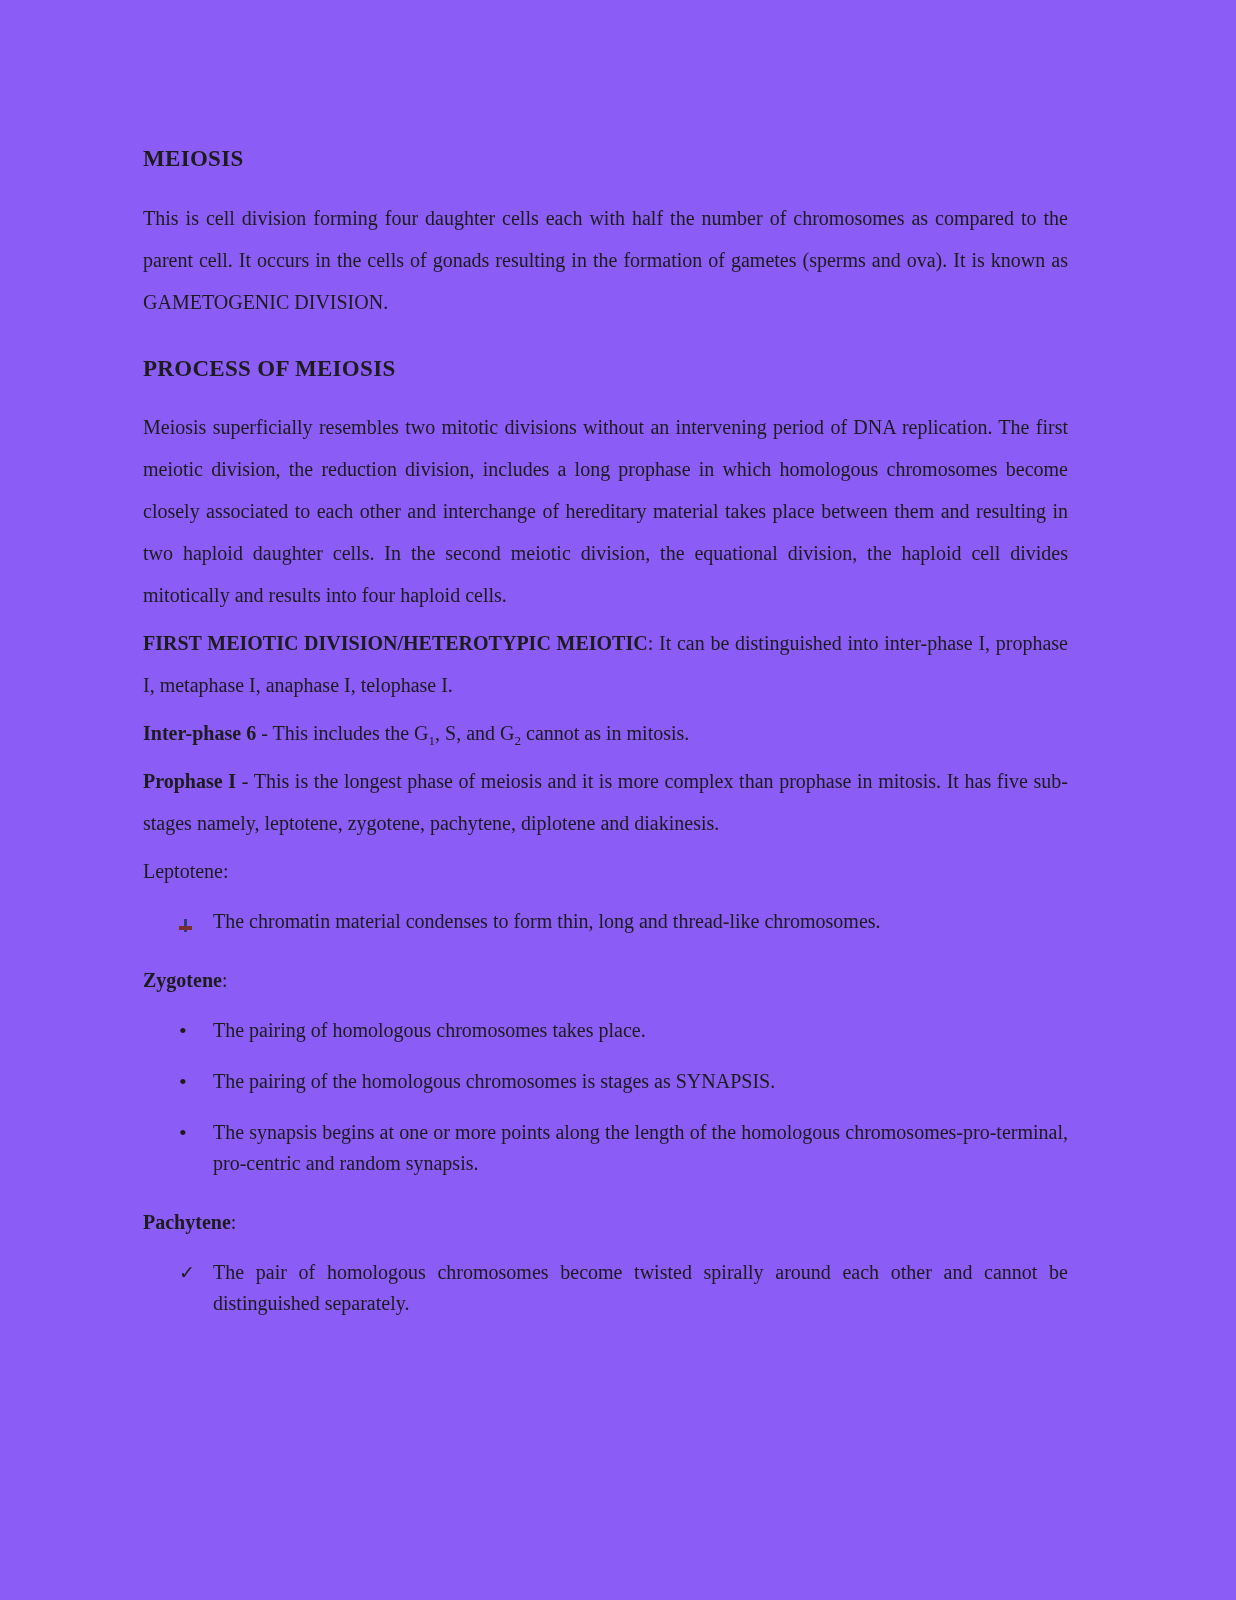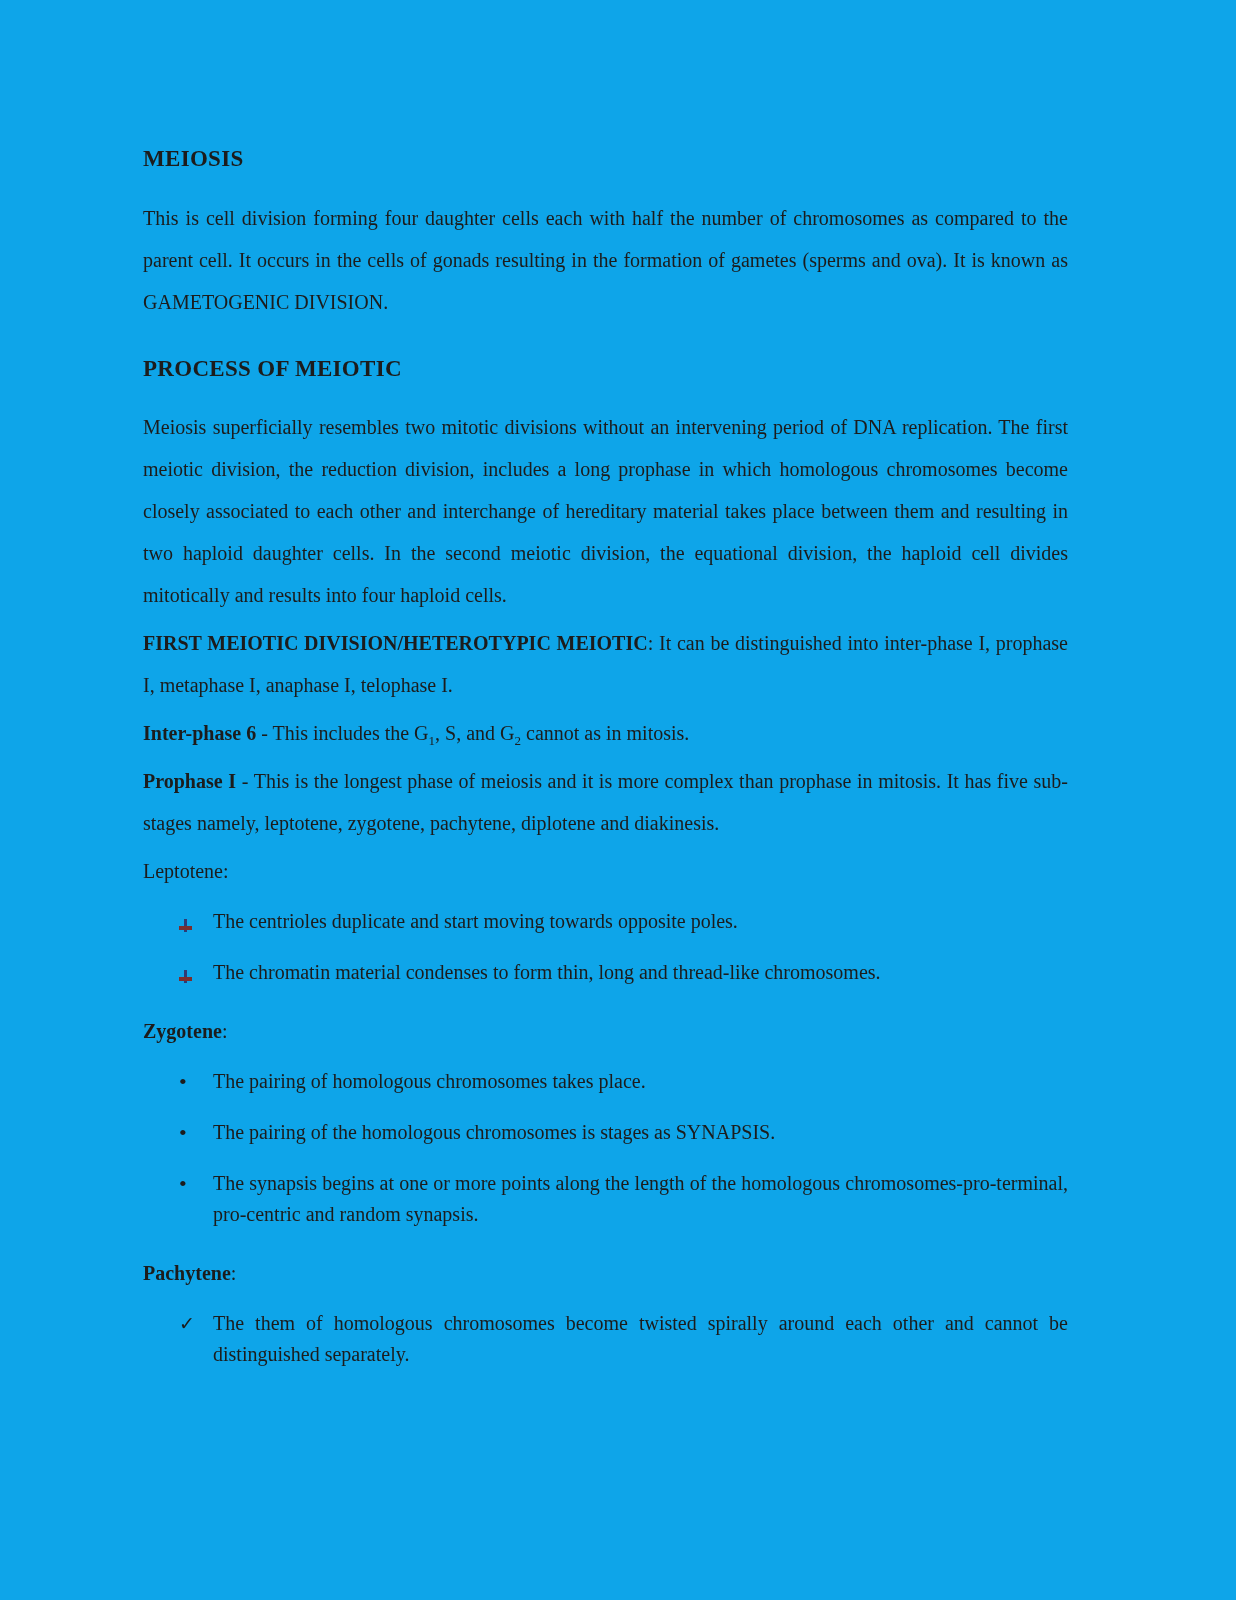--- a/index.html
+++ b/index.html
@@ -4,21 +4,21 @@
 <style>
   html, body {
     margin: 0;
     padding: 0;
     background: #ffffff;
   }
   .page {
     width: 1236px;
     height: 1600px;
     margin: 0 auto;
-    background: #0ea5e9;
+    background: #8b5cf6;
     box-sizing: border-box;
     padding: 145px 168px 40px 143px;
     font-family: "Liberation Serif", serif;
     color: #1c1c1c;
     overflow: hidden;
   }
   .doc-heading {
     font-size: 23px;
     font-weight: bold;
     letter-spacing: 0.3px;
@@ -101,31 +101,27 @@
     background: var(--flag-red, #7B2E2E);
   }
 </style>
 </head>
 <body>
 
 <div class="page">
   <div id="doc">
       <h1 class="doc-heading">MEIOSIS</h1>
       <p class="doc-paragraph"><span>This is cell division forming four daughter cells each with half the number of chromosomes as compared to the parent cell. It occurs in the cells of gonads resulting in the formation of gametes (sperms and ova). It is known as GAMETOGENIC DIVISION.</span></p>
-      <h1 class="doc-heading">PROCESS OF MEIOTIC</h1>
+      <h1 class="doc-heading">PROCESS OF MEIOSIS</h1>
       <p class="doc-paragraph"><span>Meiosis superficially resembles two mitotic divisions without an intervening period of DNA replication. The first meiotic division, the reduction division, includes a long prophase in which homologous chromosomes become closely associated to each other and interchange of hereditary material takes place between them and resulting in two haploid daughter cells. In the second meiotic division, the equational division, the haploid cell divides mitotically  and results into four haploid cells.</span></p>
       <p class="doc-paragraph"><span class="bold">FIRST MEIOTIC DIVISION/HETEROTYPIC MEIOTIC</span><span>: It can be distinguished into inter-phase I, prophase I, metaphase I, anaphase I, telophase I.</span></p>
       <p class="doc-paragraph"><span class="bold">Inter-phase 6</span><span> - This includes the G</span><sub>1</sub><span>, S, and G</span><sub>2</sub><span> cannot as in mitosis.</span></p>
       <p class="doc-paragraph"><span class="bold">Prophase I</span><span> - This is the longest phase of meiosis and it is more complex than prophase in mitosis. It has five sub-stages namely, leptotene, zygotene, pachytene, diplotene and diakinesis.</span></p>
       <p class="doc-paragraph"><span>Leptotene:</span></p>
       <ul class="doc-list bullet-flag">
-        <li class="doc-list-item">
-          <span class="marker"><span class="flag-glyph"><span class="flag-v"></span><span class="flag-h"></span></span></span>
-          <span class="item-text"><span>The centrioles duplicate and start moving towards opposite poles.</span></span>
-        </li>
         <li class="doc-list-item">
           <span class="marker"><span class="flag-glyph"><span class="flag-v"></span><span class="flag-h"></span></span></span>
           <span class="item-text"><span>The chromatin material condenses to form thin, long and thread-like chromosomes.</span></span>
         </li>
       </ul>
       <p class="doc-paragraph"><span class="bold">Zygotene</span><span>:</span></p>
       <ul class="doc-list bullet-dot">
         <li class="doc-list-item">
           <span class="marker">•</span>
           <span class="item-text"><span>The pairing of homologous chromosomes takes place.</span></span>
@@ -136,17 +132,17 @@
         </li>
         <li class="doc-list-item">
           <span class="marker">•</span>
           <span class="item-text"><span>The synapsis begins at one or more points along the length of the homologous chromosomes-pro-terminal, pro-centric and random synapsis.</span></span>
         </li>
       </ul>
       <p class="doc-paragraph"><span class="bold">Pachytene</span><span>:</span></p>
       <ul class="doc-list bullet-check">
         <li class="doc-list-item">
           <span class="marker">✓</span>
-          <span class="item-text"><span>The them of homologous chromosomes become twisted spirally around each other and cannot be distinguished separately.</span></span>
+          <span class="item-text"><span>The pair of homologous chromosomes become twisted spirally around each other and cannot be distinguished separately.</span></span>
         </li>
       </ul>
     </div>
 </div>
 
 </body></html>

